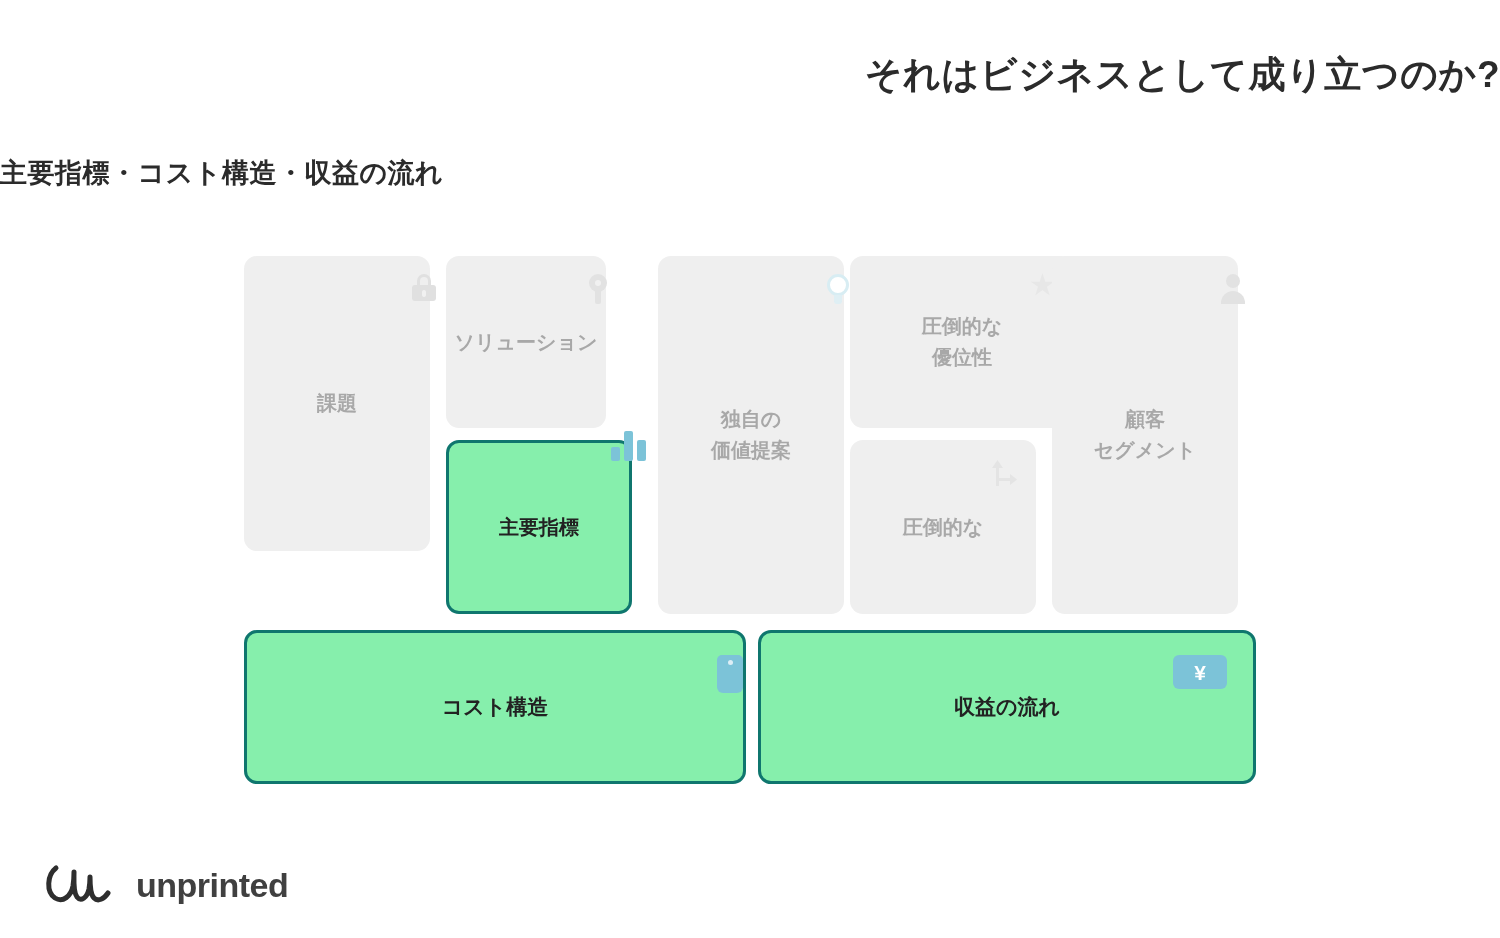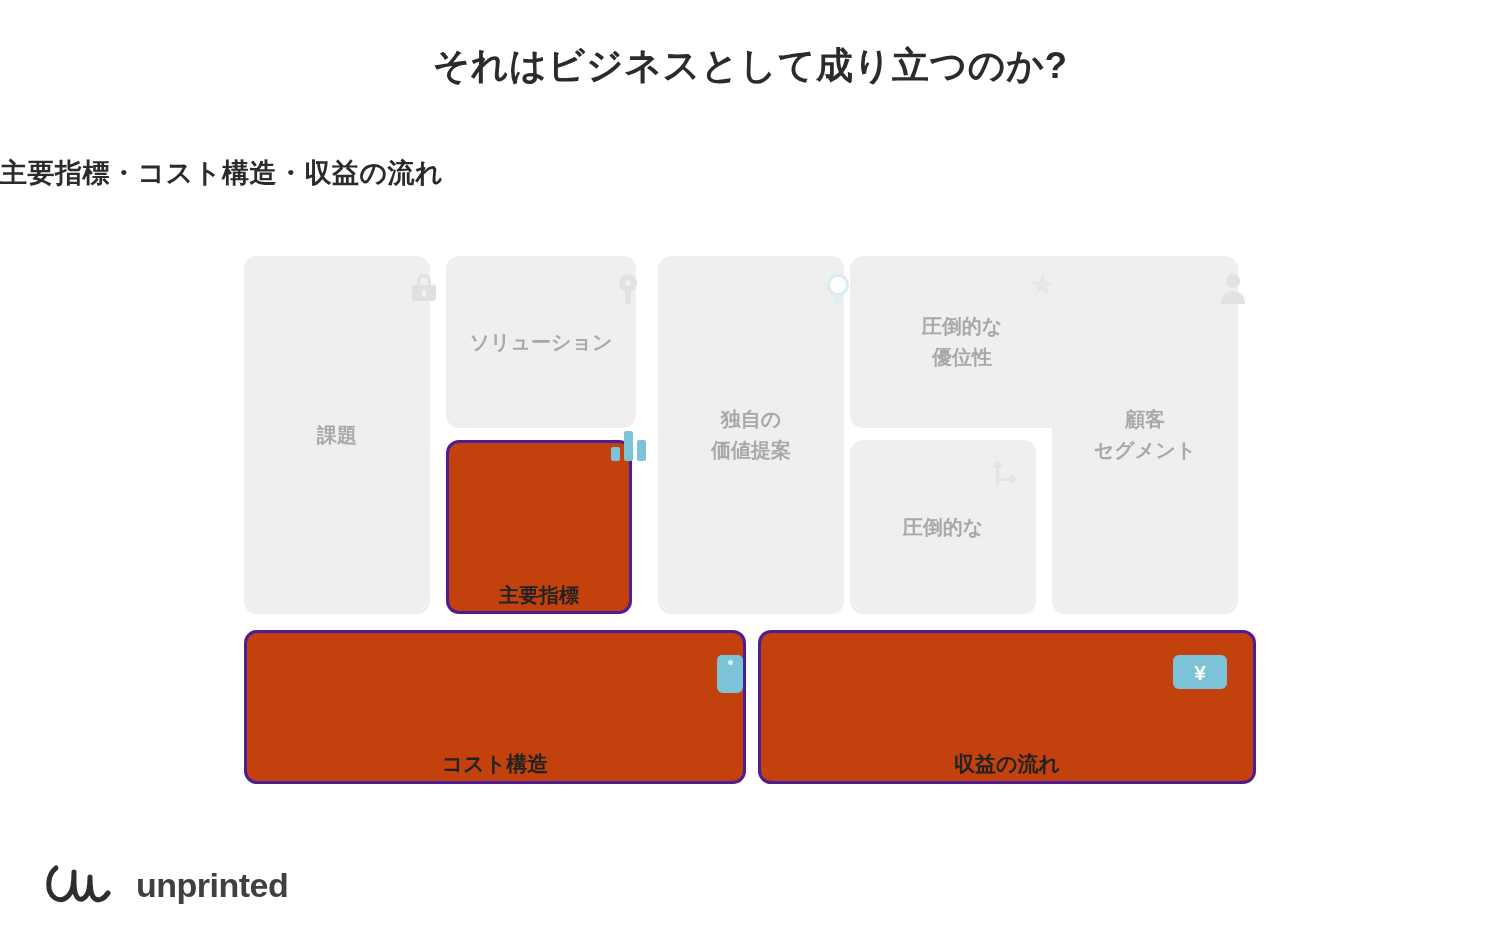--- a/index.html
+++ b/index.html
@@ -5,59 +5,58 @@
   * { box-sizing: border-box; margin: 0; padding: 0; }
   html, body {
     width: 1500px; height: 938px;
     background: #ffffff;
     font-family: "Liberation Sans", "DejaVu Sans", sans-serif;
     overflow: hidden;
   }
   .slide { position: relative; width: 1500px; height: 938px; background: #fff; }
 
   .title {
-    position: absolute; left: 0; top: 41px; width: 1500px;
-    text-align: center;
+    position: absolute; left: 0; top: 50px; width: 1500px;
+    text-align: right;
     font-size: 37px; font-weight: 700; color: #2b2b2b;
     letter-spacing: 0.5px;
   }
   .subtitle {
     position: absolute; left: 0; top: 155px; width: 1500px;
     text-align: left;
     font-size: 27px; font-weight: 700; color: #2b2b2b;
     letter-spacing: 0.5px;
   }
 
   .canvas { position: absolute; left: 244px; top: 256px; width: 1012px; height: 528px; }
 
   .card {
     position: absolute;
     background: #efefef;
     border-radius: 13px;
     display: flex; align-items: center; justify-content: center;
   }
   .card.hl {
-    background: #c2410c;
-    border: 3px solid #4c1d95;
-    align-items: flex-end;
+    background: #86efac;
+    border: 3px solid #0f766e;
   }
   .card-label {
     font-size: 20px; font-weight: 700; color: #a8a8a8;
     line-height: 1.55; text-align: center; white-space: pre-line;
     padding: 0 8px;
   }
   .card.hl .card-label { color: #222222; }
   .card-bottom .card-label { font-size: 21px; }
 
   .icon { position: absolute; top: 18px; right: 18px; }
   .card-bottom .icon { top: 22px; right: 26px; }
 
   
-  #c-problem      { left: 0;     top: 0;   width: 186px; height: 358px; }
-  #c-solution     { left: 202px; top: 0;   width: 190px; height: 172px; }
+  #c-problem      { left: 0;     top: 0;   width: 186px; height: 295px; }
+  #c-solution     { left: 202px; top: 0;   width: 160px; height: 172px; }
   #c-metrics      { left: 202px; top: 184px; width: 186px; height: 174px; }
   #c-uvp          { left: 414px; top: 0;   width: 186px; height: 358px; }
   #c-advantage    { left: 606px; top: 0;   width: 224px; height: 172px; }
   #c-channels     { left: 606px; top: 184px; width: 186px; height: 174px; }
   #c-customers    { left: 808px; top: 0;   width: 186px; height: 358px; }
   #c-cost         { left: 0;     top: 374px; width: 502px; height: 154px; }
   #c-revenue      { left: 514px; top: 374px; width: 498px; height: 154px; }
 
   
   .ico-lock { position: relative; width: 24px; height: 27px; }

